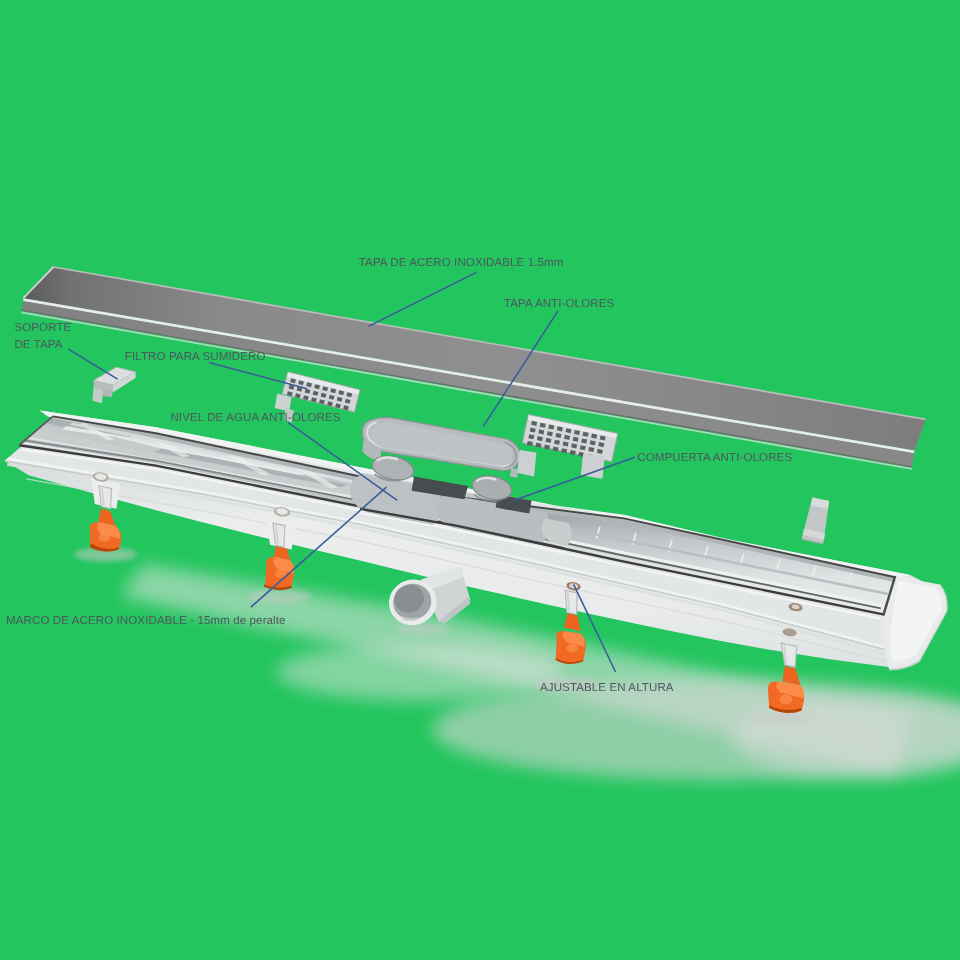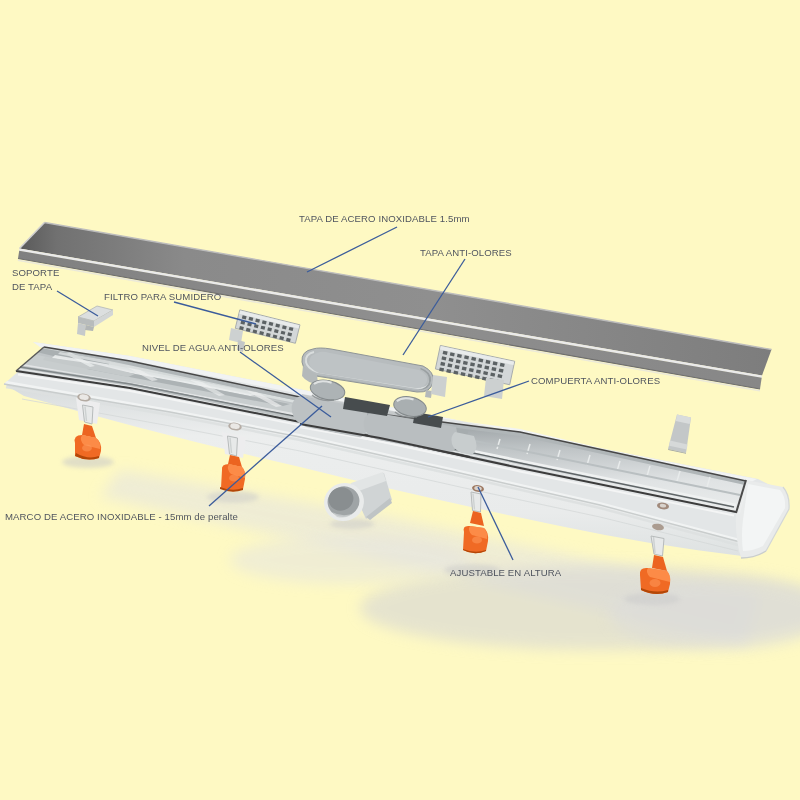--- a/index.html
+++ b/index.html
@@ -1,16 +1,16 @@
 <!DOCTYPE html>
 <html><head>
 <meta charset="utf-8">
 <style>
 html,body{margin:0;padding:0;background:#ffffff;}
-.wrap{width:800px;height:800px;position:relative;background:#fef9c3;overflow:hidden;}
+.wrap{width:800px;height:800px;position:relative;background:#22c55e;overflow:hidden;}
 svg{position:absolute;left:0;top:0;}
 text{font-family:"Liberation Sans",sans-serif;fill:#50555f;}
 </style>
 </head>
 <body>
 <div class="wrap">
 <svg width="800" height="800" viewBox="0 0 800 800">
 <defs>
   <linearGradient id="covTop" x1="0" y1="0" x2="1" y2="0">
     <stop offset="0" stop-color="#5a5a5a"></stop>

